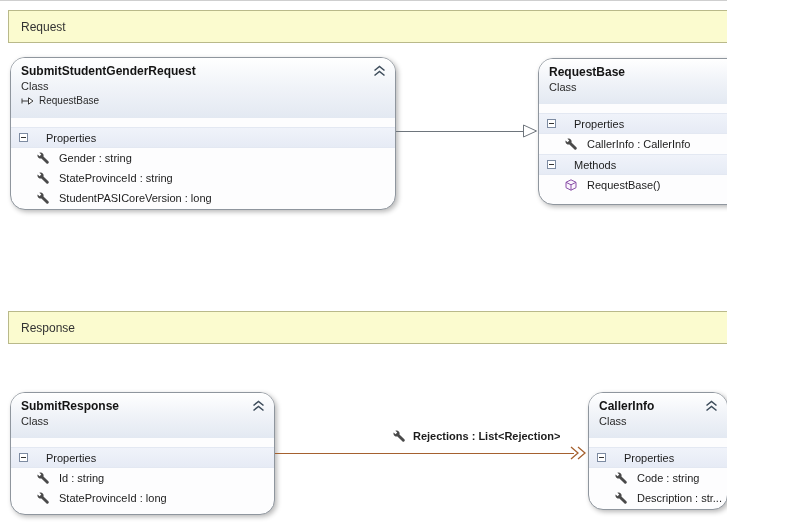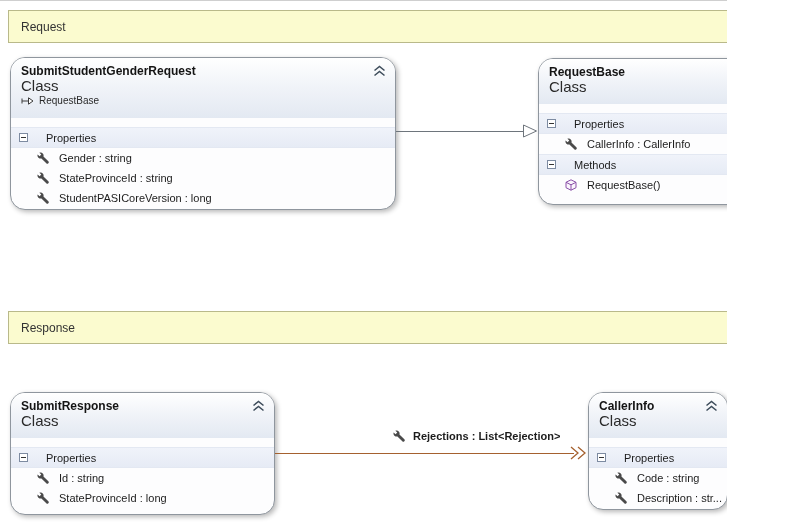--- a/index.html
+++ b/index.html
@@ -36,21 +36,21 @@
 
   .class-header {
     position:relative; flex:0 0 auto; box-sizing:border-box;
     background:linear-gradient(180deg,#ffffff 0%,#f0f3f8 50%,#e3e9f2 100%);
     padding:6px 10px 0 10px;
   }
   .hdr-tall  { height:60px; }
   .hdr-short { height:45px; }
 
   .class-title      { font-size:12px; font-weight:bold; color:#141414; line-height:15px; }
-  .class-stereotype { font-size:15px; color:#2a2a2a; line-height:12px; margin-top:1px; }
+  .class-stereotype { font-size:11px; color:#2a2a2a; line-height:12px; margin-top:1px; }
   .class-base       { display:flex; align-items:center; gap:5px; font-size:10px; color:#2a2a2a; margin-top:3px; }
   .collapse-chevron { position:absolute; top:7px; right:9px; cursor:pointer; }
 
   .header-gap { height:9px; flex:0 0 auto; background:#fdfdfe; }
 
   .compartment-header {
     height:21px; flex:0 0 auto; box-sizing:border-box;
     background:linear-gradient(180deg,#f0f3fa 0%,#e6ebf5 100%);
     border-top:1px solid #e3e8f2; border-bottom:1px solid #e3e8f2;
     display:flex; align-items:center; gap:18px; padding-left:8px;

